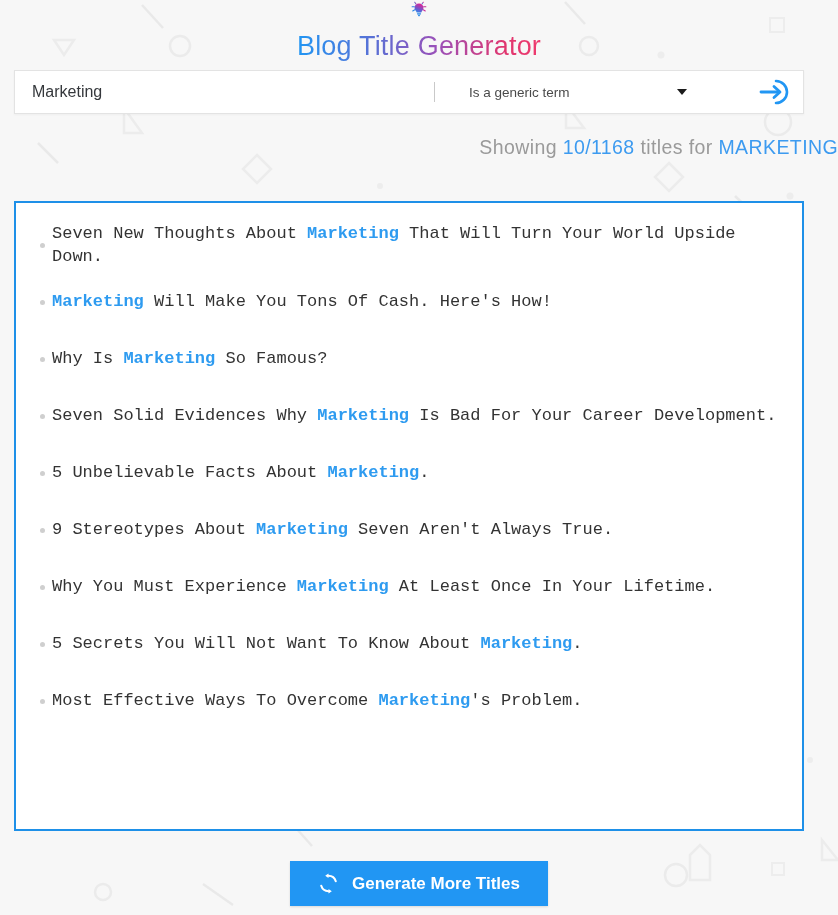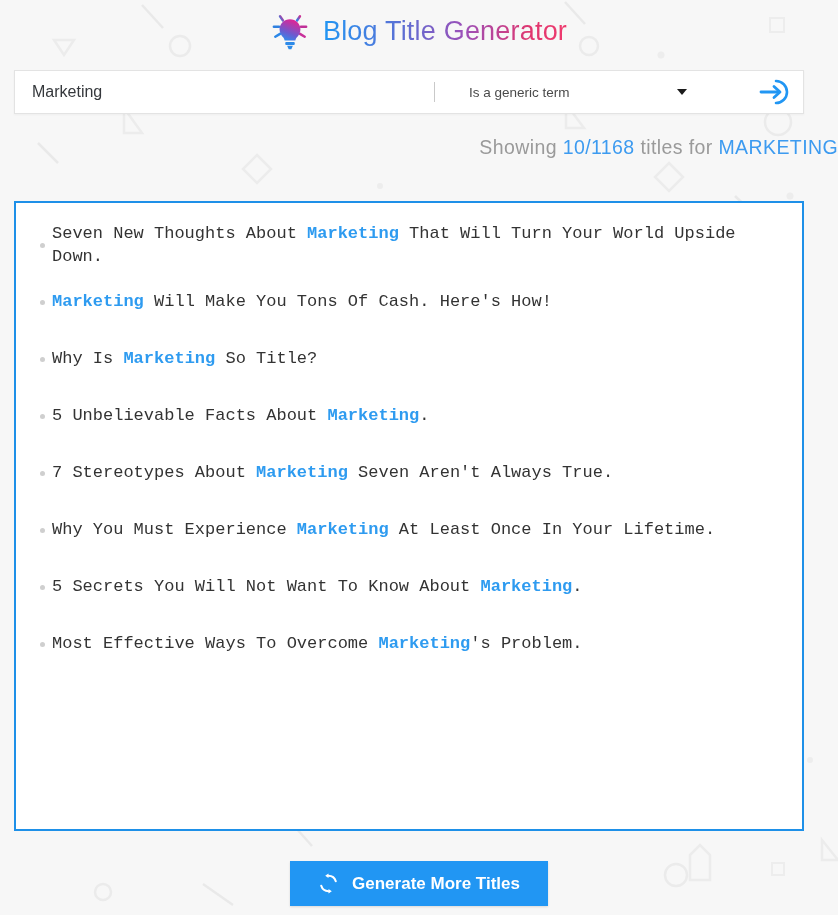--- a/index.html
+++ b/index.html
@@ -33,20 +33,21 @@
     box-sizing: border-box;
   }
 
   
   .header {
     height: 62px;
     display: flex;
     align-items: center;
     justify-content: center;
     gap: 14px;
+    flex-direction: column;
   }
   .bulb-icon {
     width: 38px;
     height: 40px;
     display: block;
   }
   .app-title {
     font-size: 27px;
     font-weight: normal;
     letter-spacing: 0.2px;
@@ -329,29 +330,33 @@
         <li class="title-item">
           <span class="bullet"></span>
           <span><span>Seven New Thoughts About </span><b>Marketing</b><span> That Will Turn Your World Upside Down.</span></span>
         </li>
         <li class="title-item">
           <span class="bullet"></span>
           <span><span></span><b>Marketing</b><span> Will Make You Tons Of Cash. Here's How!</span></span>
         </li>
         <li class="title-item">
           <span class="bullet"></span>
-          <span><span>Why Is </span><b>Marketing</b><span> So Title?</span></span>
+          <span><span>Why Is </span><b>Marketing</b><span> So Famous?</span></span>
+        </li>
+        <li class="title-item">
+          <span class="bullet"></span>
+          <span><span>Seven Solid Evidences Why </span><b>Marketing</b><span> Is Bad For Your Career Development.</span></span>
         </li>
         <li class="title-item">
           <span class="bullet"></span>
           <span><span>5 Unbelievable Facts About </span><b>Marketing</b><span>.</span></span>
         </li>
         <li class="title-item">
           <span class="bullet"></span>
-          <span><span>7 Stereotypes About </span><b>Marketing</b><span> Seven Aren't Always True.</span></span>
+          <span><span>9 Stereotypes About </span><b>Marketing</b><span> Seven Aren't Always True.</span></span>
         </li>
         <li class="title-item">
           <span class="bullet"></span>
           <span><span>Why You Must Experience </span><b>Marketing</b><span> At Least Once In Your Lifetime.</span></span>
         </li>
         <li class="title-item">
           <span class="bullet"></span>
           <span><span>5 Secrets You Will Not Want To Know About </span><b>Marketing</b><span>.</span></span>
         </li>
         <li class="title-item">

